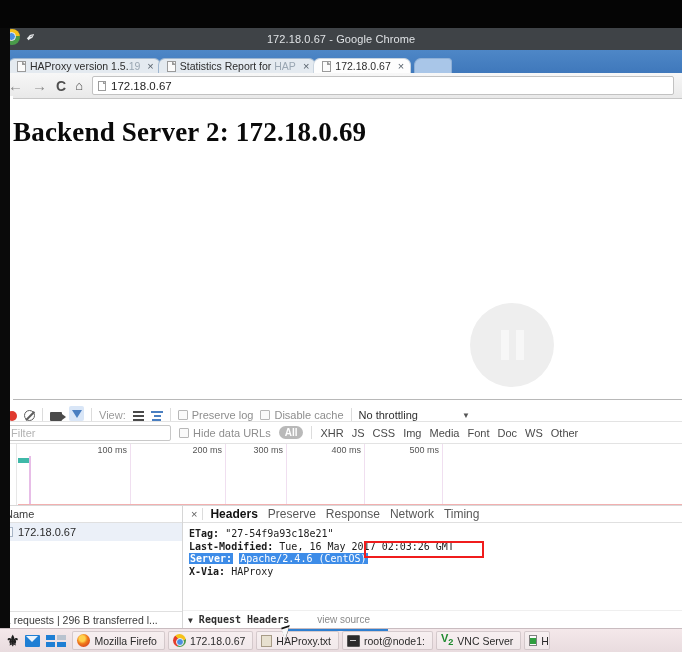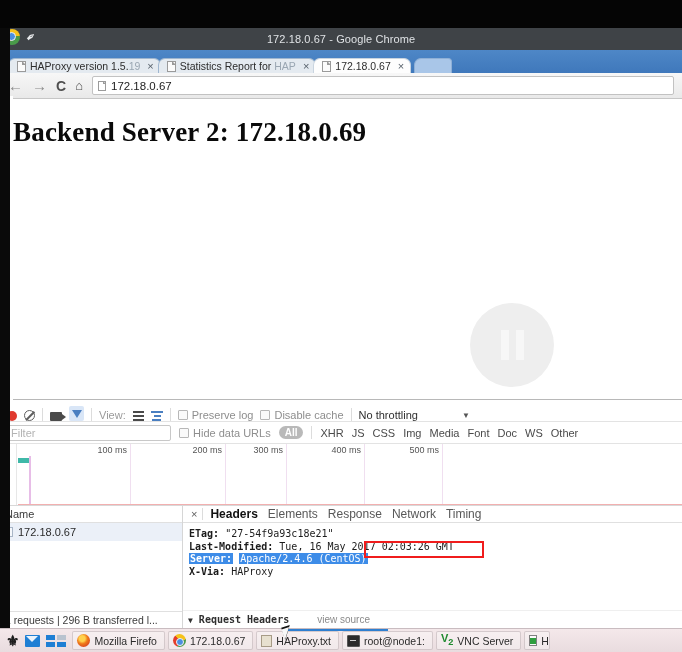--- a/index.html
+++ b/index.html
@@ -562,21 +562,21 @@
           </div>
           <div class="spacer"></div>
           <div class="status-bar">1 requests  |  296 B transferred  l...</div>
         </div>
 
         <div class="pane-right">
           <div class="detail-tabs">
             <span class="x">×</span>
             <span class="dsep"></span>
             <span class="dtab active">Headers</span>
-            <span class="dtab">Elements</span>
+            <span class="dtab">Preserve</span>
             <span class="dtab">Response</span>
             <span class="dtab">Network</span>
             <span class="dtab">Timing</span>
           </div>
 
           <div class="headers-body">
             <div class="hline clipped">&nbsp;</div>
             <div class="hline"><span class="k">ETag:</span><span> "27-54f9a93c18e21"</span></div>
             <div class="hline"><span class="k">Last-Modified:</span><span> Tue, 16 May 2017 02:03:26 GMT</span></div>
             <div class="hline"><span class="k hl-sel">Server:</span> <span class="hl-sel">Apache/2.4.6 (CentOS)</span></div>

